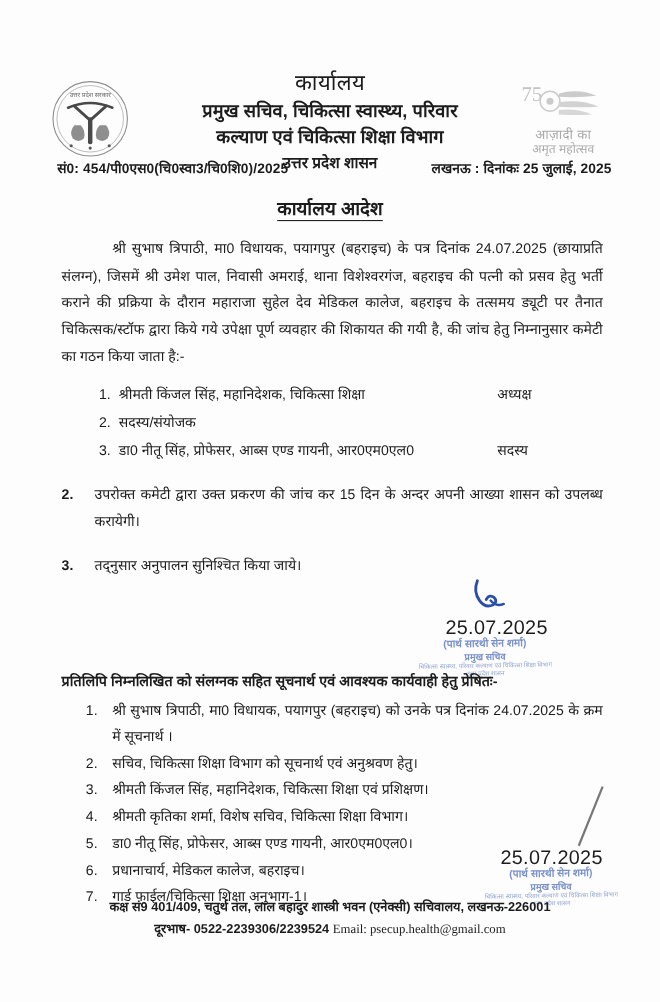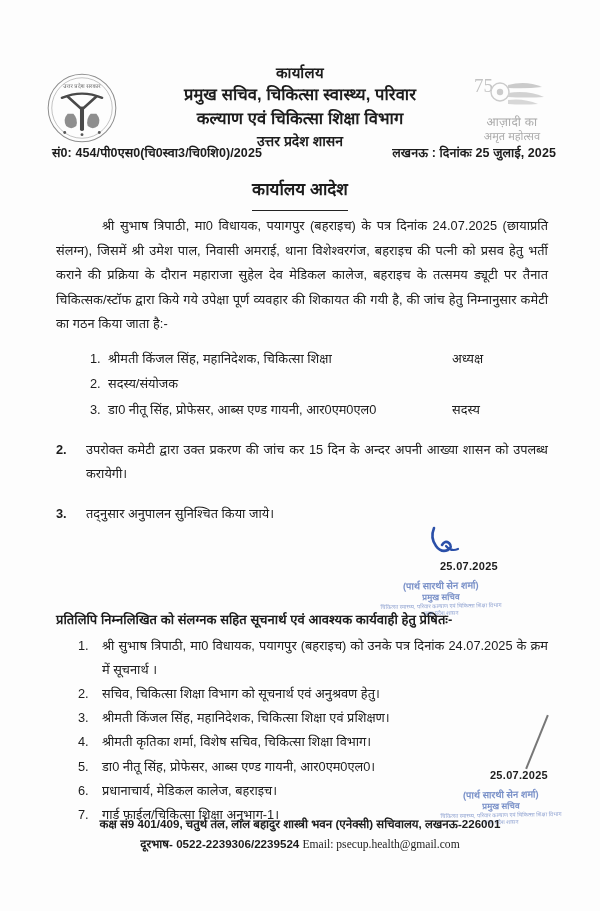--- a/index.html
+++ b/index.html
@@ -42,41 +42,41 @@
   }
   .azadi .mark{height:44px;position:relative;}
   .azadi .mark svg{display:block;margin:0 auto;}
   .azadi .l1{font-size:12px;color:#555;letter-spacing:.3px;line-height:1.15;}
   .azadi .l2{font-size:11px;color:#555;line-height:1.15;}
   .office-title{
     text-align:center;
     line-height:1.42;
     width:330px;
   }
-  .office-title .t1{font-size:15px;font-weight:700;letter-spacing:.3px;}
+  .office-title .t1{font-size:20px;font-weight:400;letter-spacing:.3px;}
   .office-title .t2{font-size:16.5px;font-weight:700;letter-spacing:.1px;}
   .office-title .t3{font-size:16.5px;font-weight:700;letter-spacing:.1px;}
   .office-title .t4{font-size:14px;font-weight:700;margin-top:2px;}
 
   
   .refline{
     display:flex;justify-content:space-between;
     padding:16px 44px 0 52px;
     font-size:12.5px;font-weight:700;
     letter-spacing:.1px;
   }
   
   .order-heading{
     text-align:center;
     margin-top:16px;
     font-size:17px;font-weight:700;
   }
   .order-heading span{
     border-bottom:1.6px solid #222;
-    padding-bottom:11px;
+    padding-bottom:1px;
   }
   
   .body-wrap{padding:0 52px 0 56px;}
   .para{
     font-size:12.8px;
     line-height:1.92;
     text-align:justify;
     margin-top:14px;
     letter-spacing:.05px;
   }
@@ -109,21 +109,21 @@
     position:relative;
     margin-top:4px;
     height:78px;
   }
   .sig-pen{
     position:absolute;right:84px;top:-6px;
     width:40px;height:34px;
   }
   .sig-date{
     position:absolute;right:50px;top:30px;
-    font-size:11px;font-weight:700;letter-spacing:.3px;
+    font-size:18px;font-weight:400;letter-spacing:.3px;
   }
   .stamp{
     position:absolute;right:28px;top:50px;
     width:158px;
     text-align:center;
     color:#2a4fa8;
     opacity:.62;
     transform:rotate(-1deg);
   }
   .stamp .s1{font-size:9.5px;font-weight:700;line-height:1.25;}

